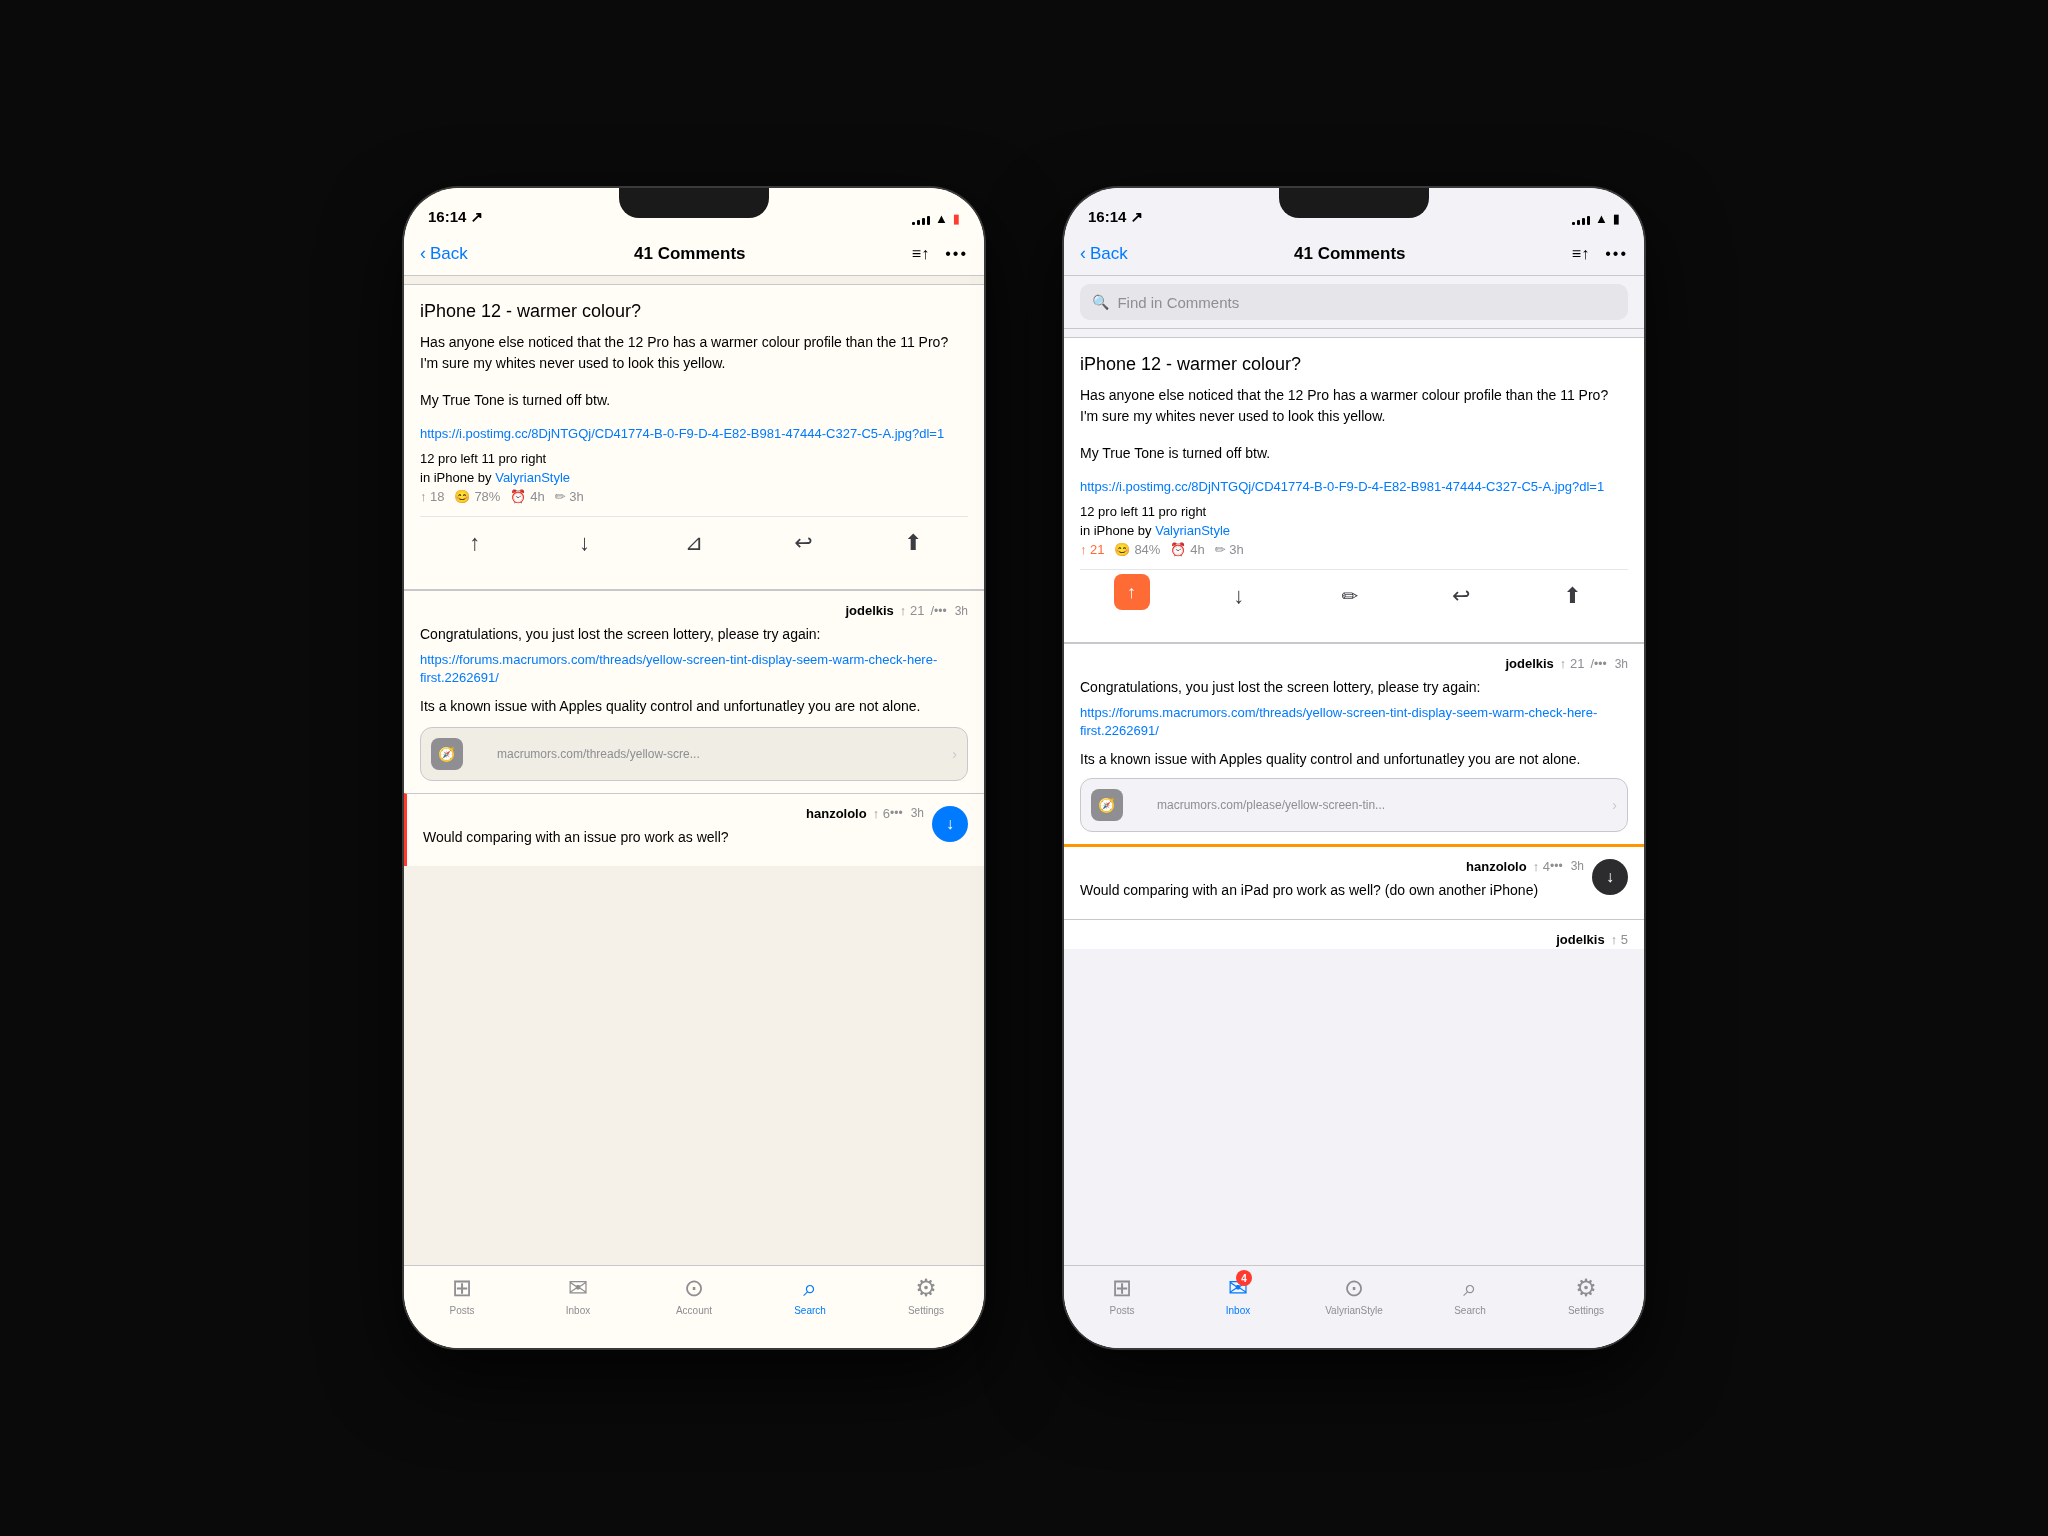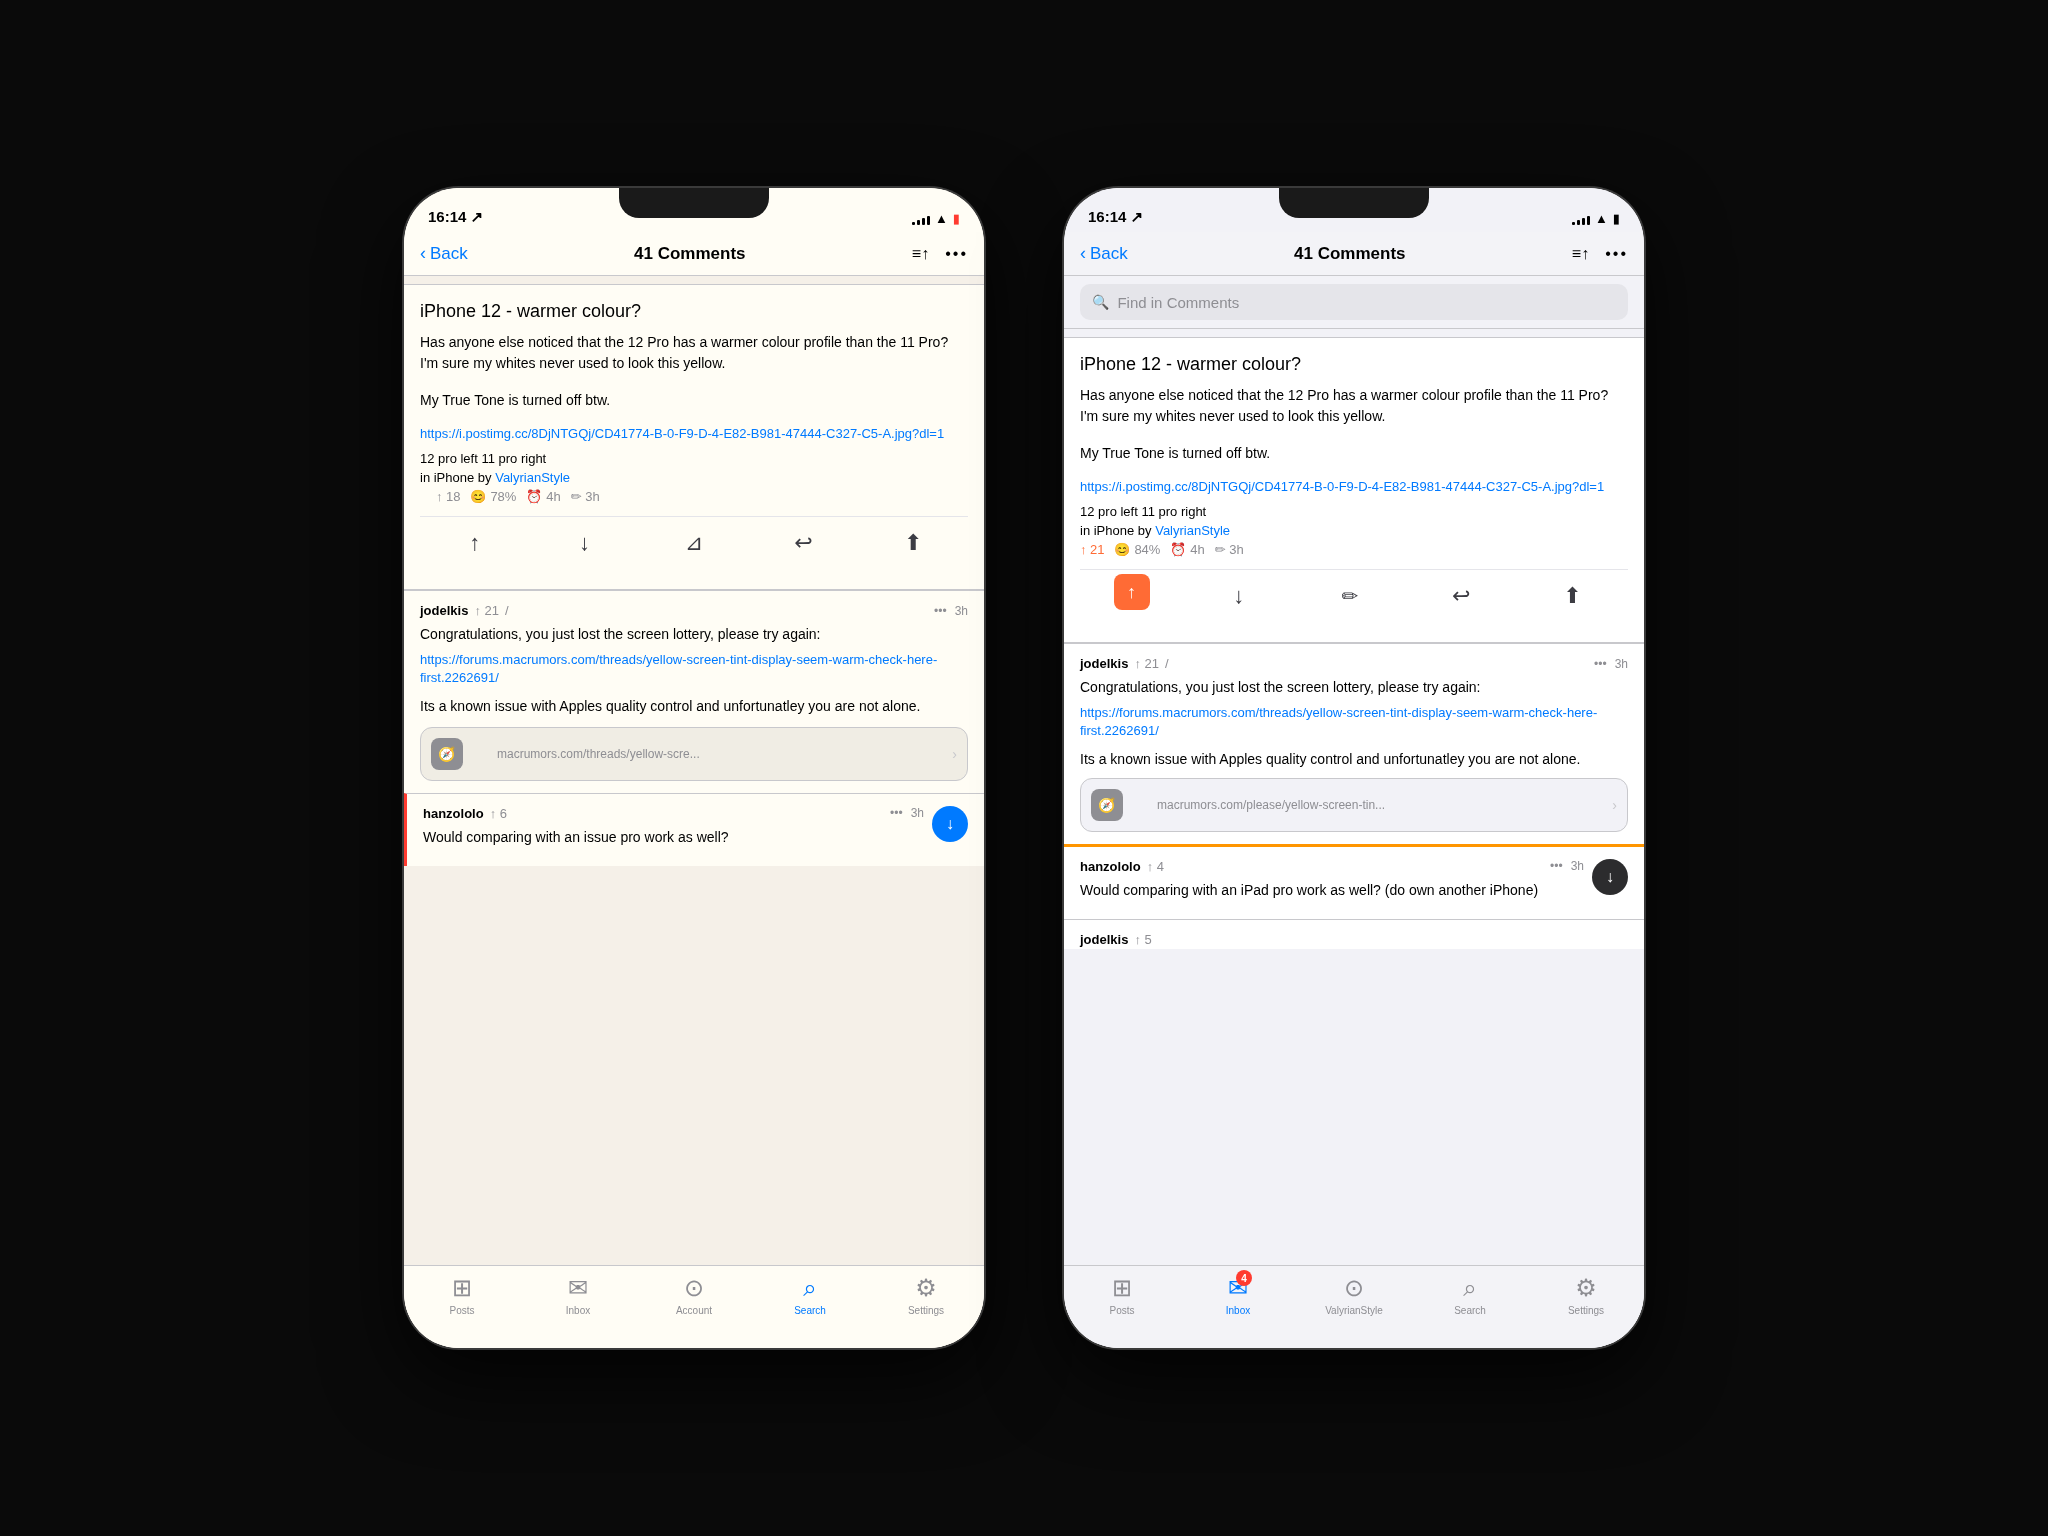--- a/index.html
+++ b/index.html
@@ -196,21 +196,20 @@
       margin-bottom: 4px;
     }
 
     .post-stats {
       font-size: 13px;
       color: #8e8e93;
       display: flex;
       align-items: center;
       gap: 10px;
       margin-bottom: 12px;
-      margin-left: 16px;
     }
 
     .post-stats-right {
       font-size: 13px;
       color: #8e8e93;
       display: flex;
       align-items: center;
       gap: 10px;
       margin-bottom: 12px;
     }
@@ -236,21 +235,21 @@
     
     .comment {
       background: #fff;
       border-top: 0.5px solid #c8c8cc;
       padding: 12px 16px;
     }
 
     .comment-header {
       display: flex;
       align-items: center;
-      justify-content: space-between;
+      justify-content: flex-end;
       margin-bottom: 6px;
     }
 
     .comment-user {
       font-size: 13px;
       font-weight: 600;
       color: #000;
       display: flex;
       align-items: center;
       gap: 6px;

